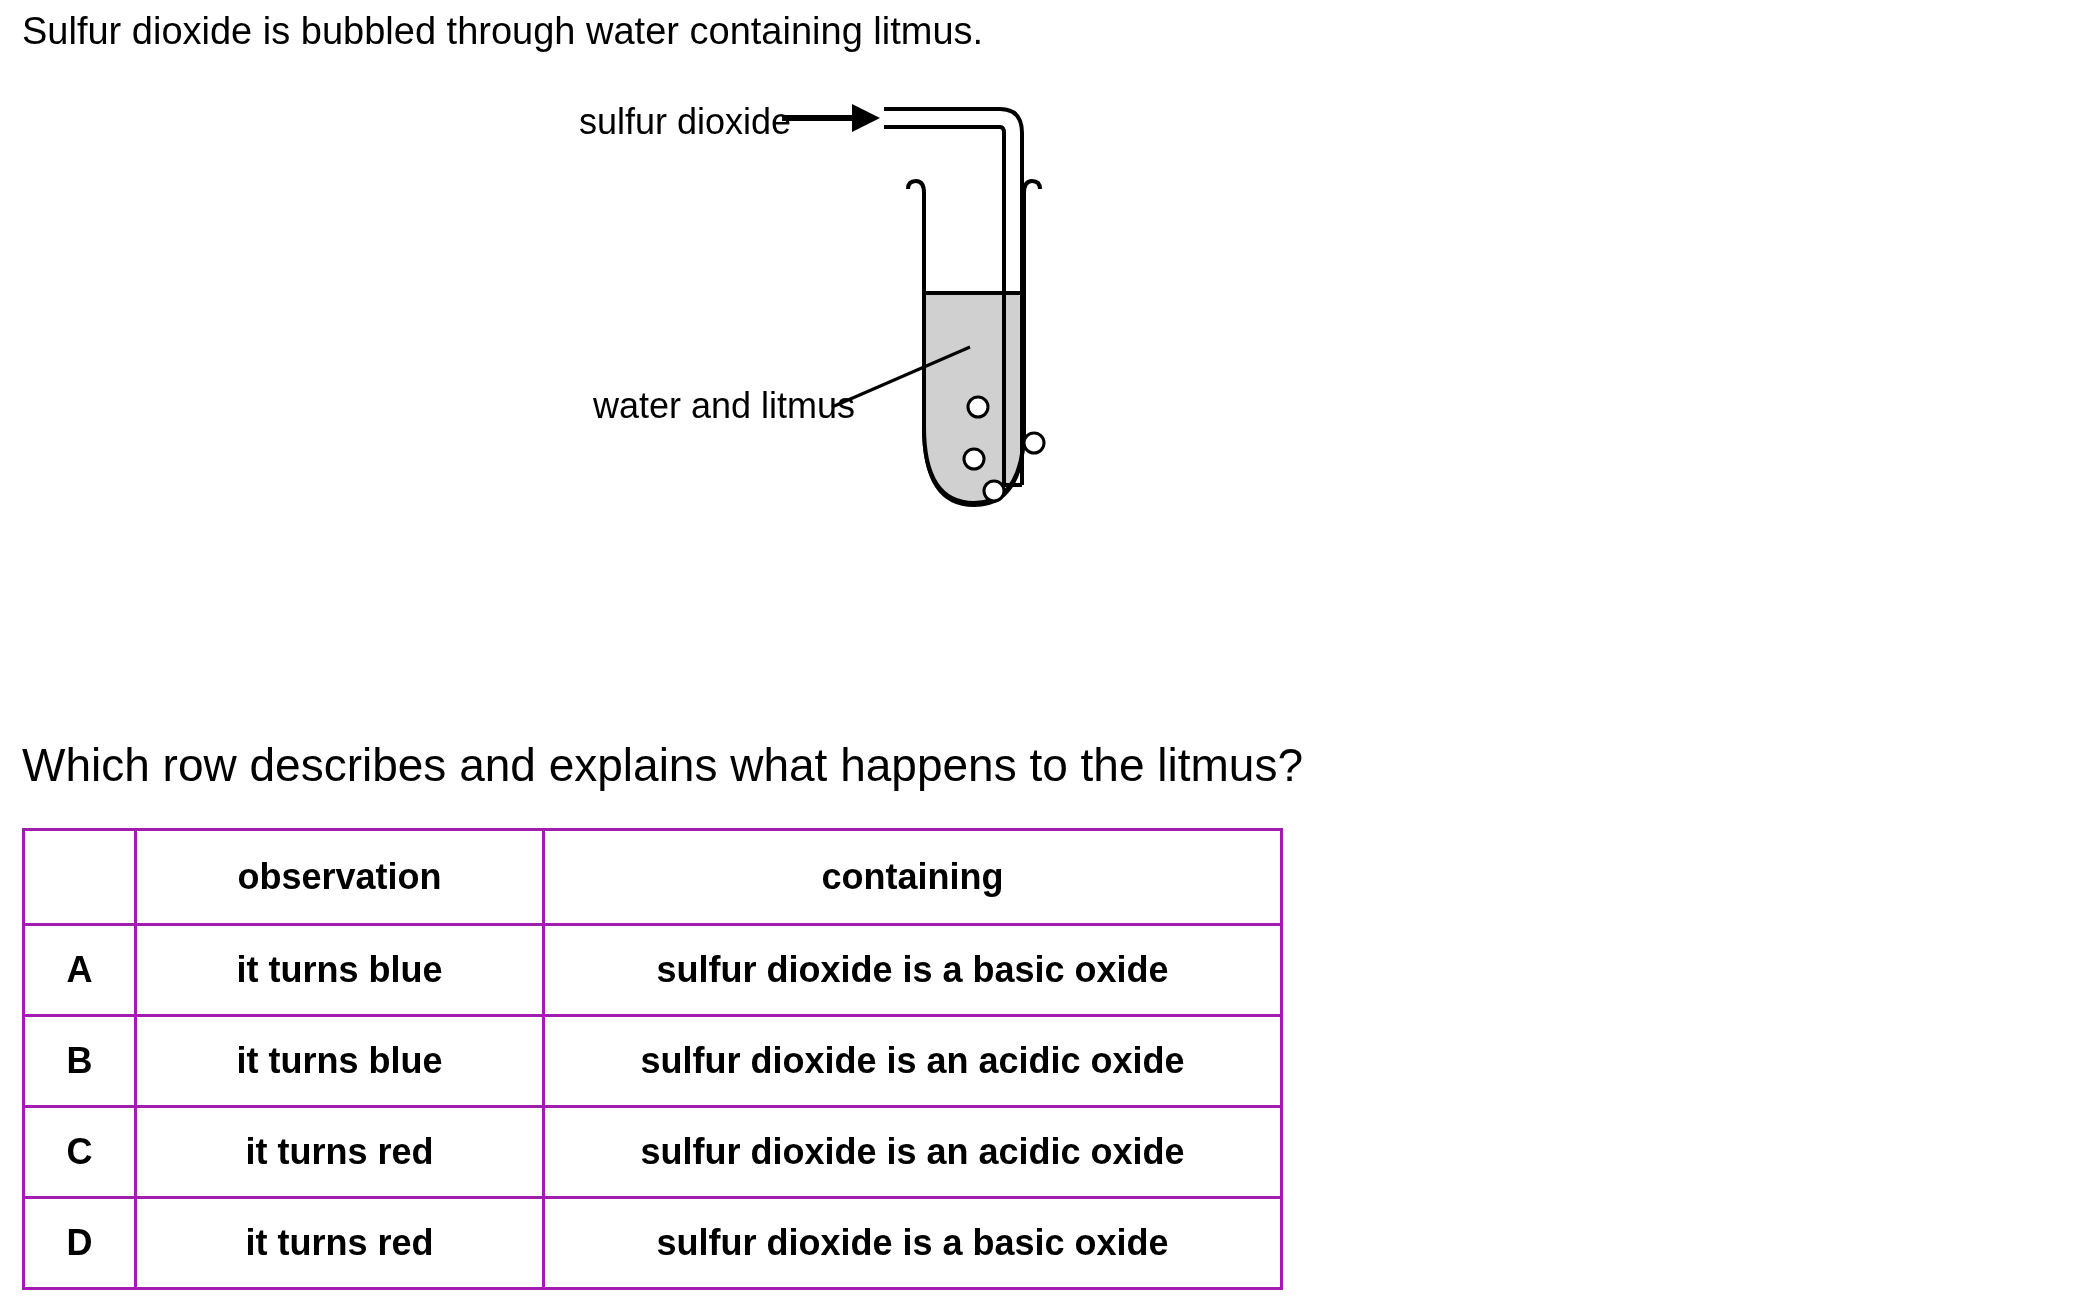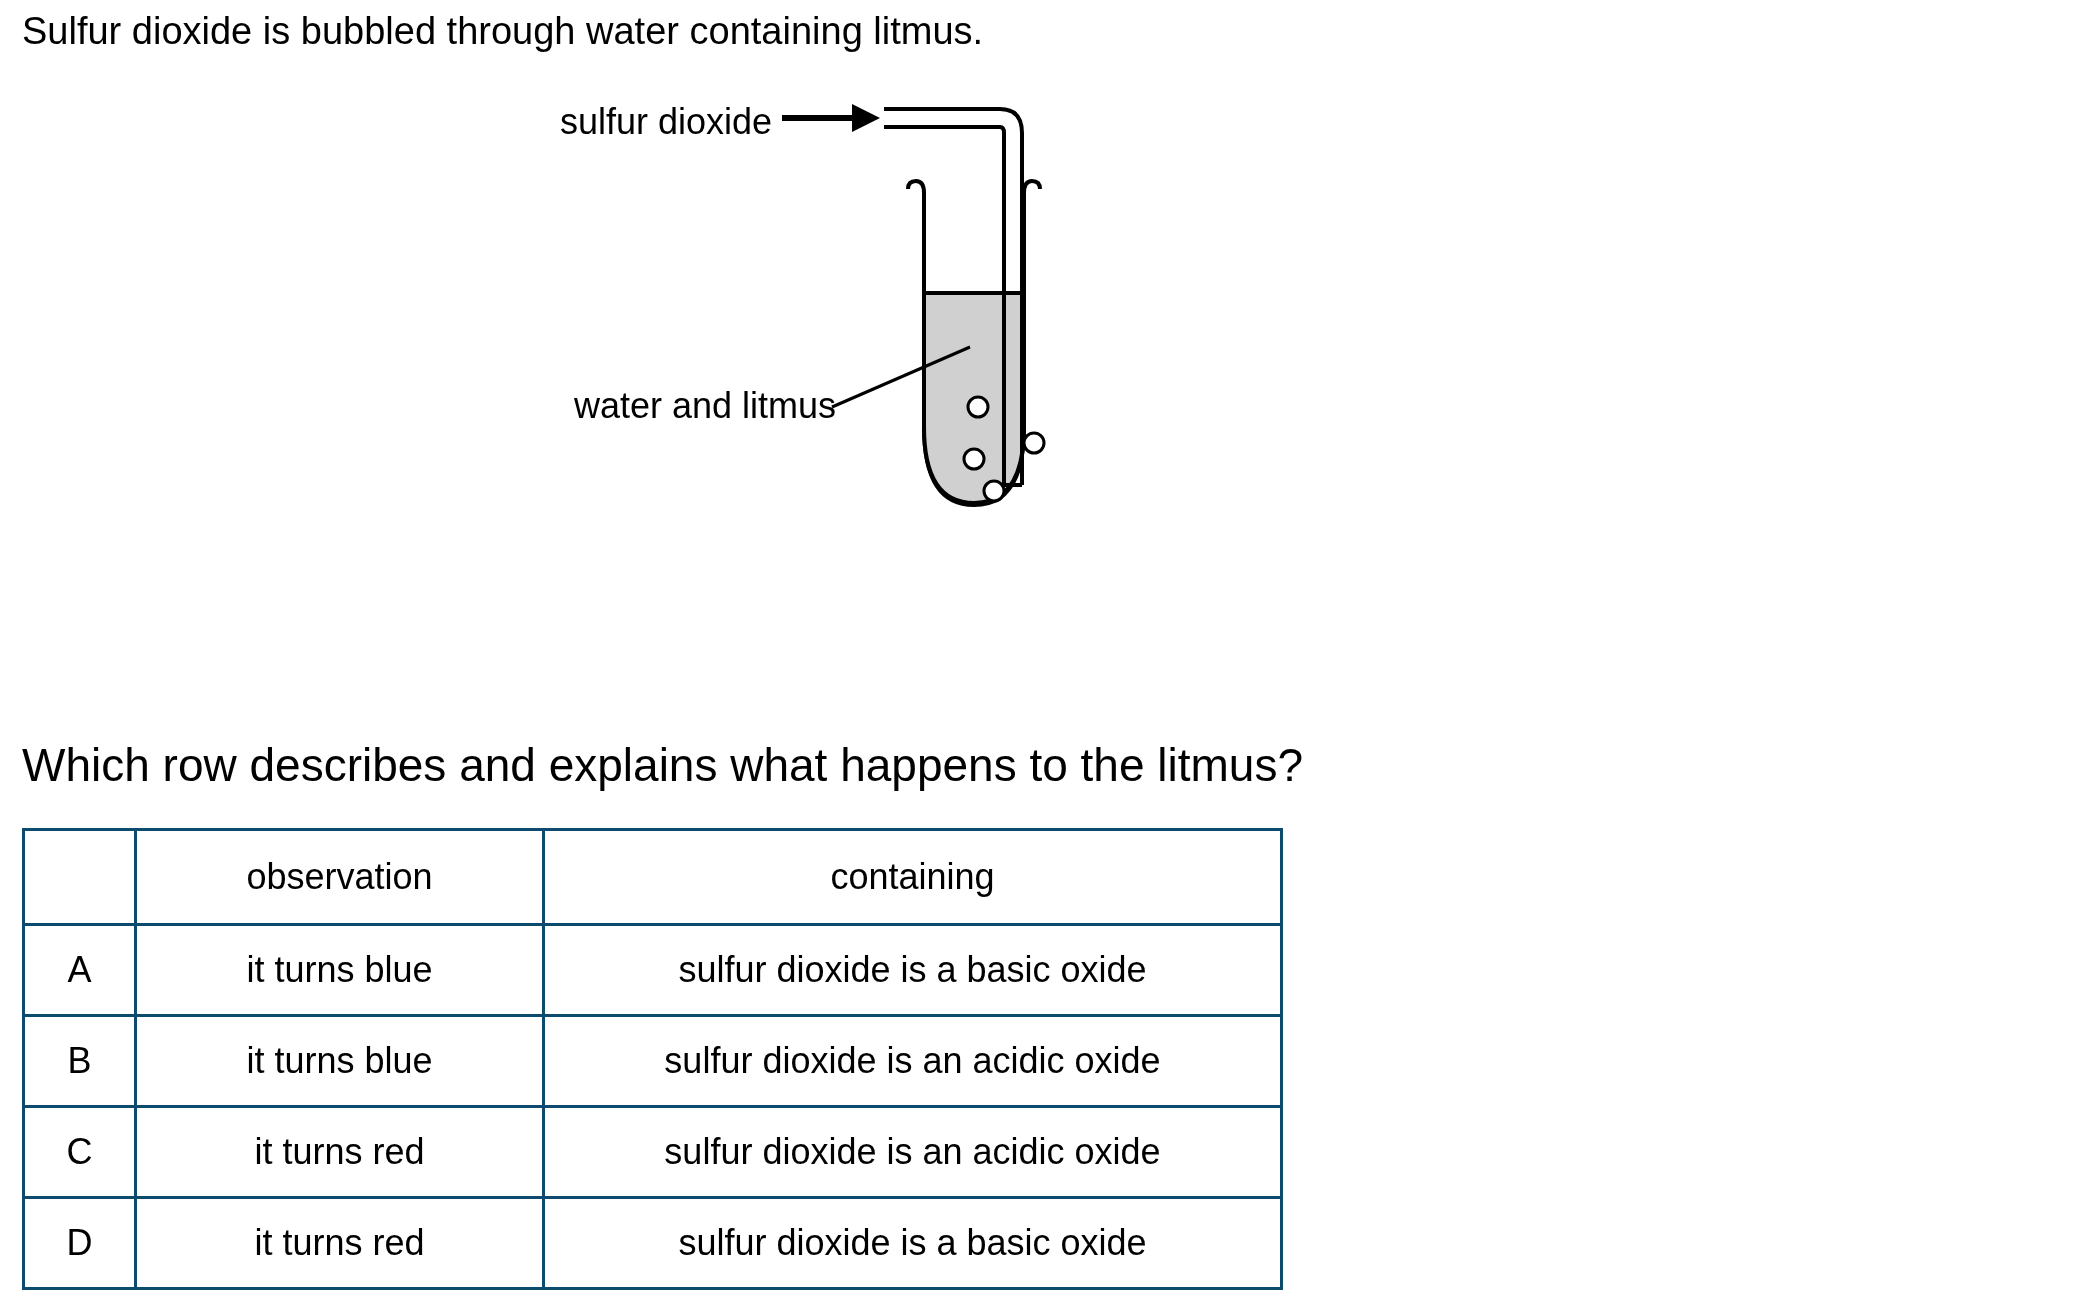--- a/index.html
+++ b/index.html
@@ -41,40 +41,41 @@
     left: 560px;
     top: 85px;
     width: 900px;
     height: 620px;
   }
   .label {
     position: absolute;
     font-size: 36px;
     line-height: 42px;
     white-space: nowrap;
+    margin-left: 19px;
   }
   .label-so2 {
     left: 0px;
     top: 16px;
   }
   .label-water {
     left: 14px;
     top: 300px;
   }
   .answers {
     position: absolute;
     left: 22px;
     top: 828px;
     width: 1258px;
     border-collapse: collapse;
     table-layout: fixed;
   }
   .answers td, .answers th {
-    border: 3px solid #0c4a6e;
-    font-weight: normal;
+    border: 3px solid #a21caf;
+    font-weight: bold;
     font-size: 36px;
     text-align: center;
     padding: 0;
     height: 88px;
     vertical-align: middle;
   }
   .answers .col-letter { width: 112px; }
   .answers .col-obs { width: 408px; }
   .answers .col-exp { width: 738px; }
   .answers thead th {

